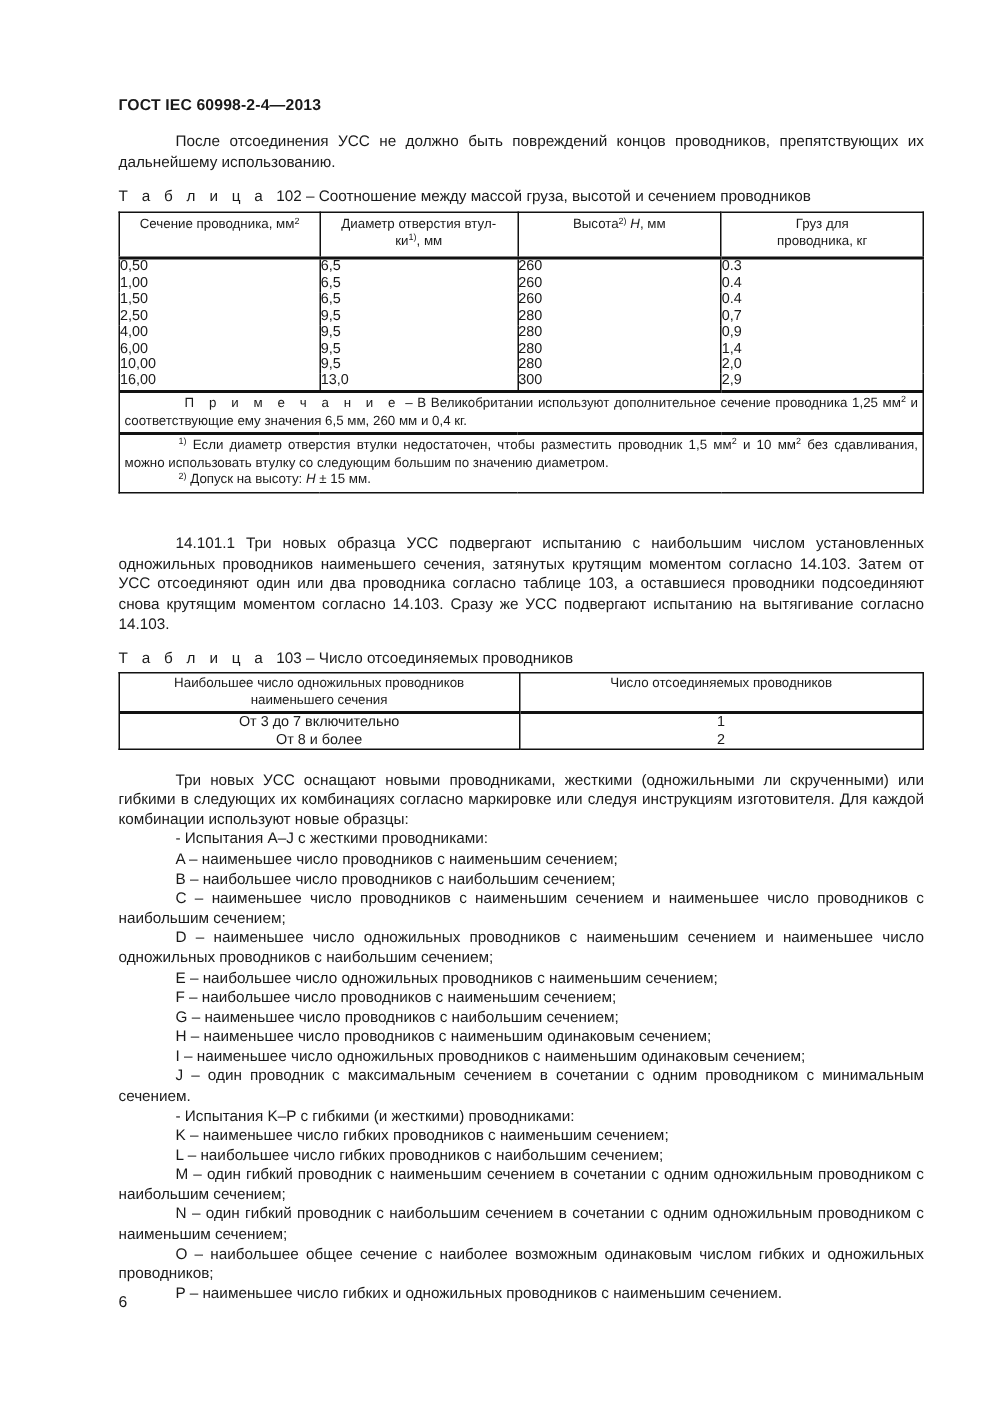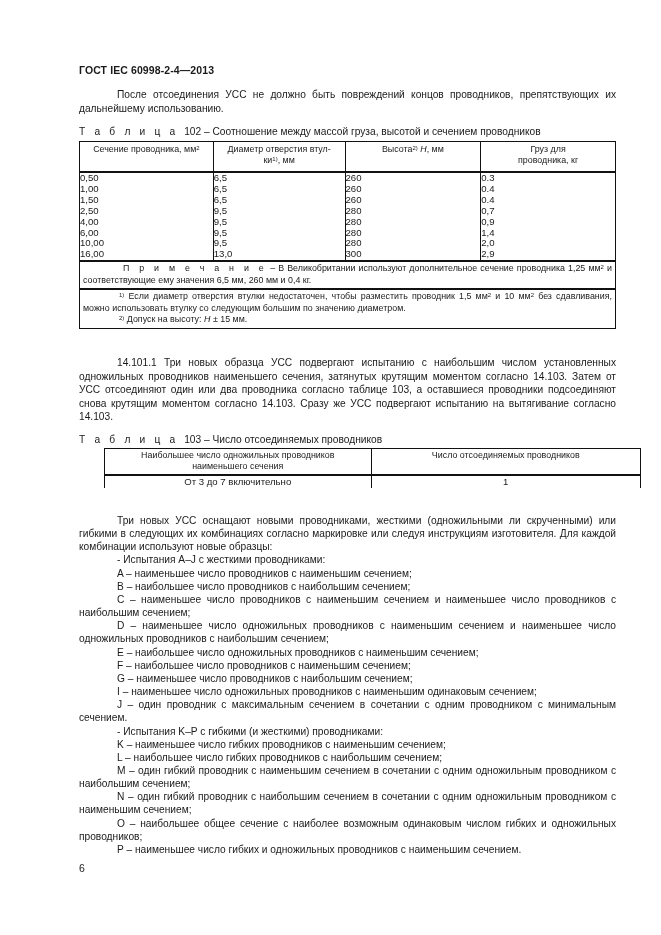--- a/index.html
+++ b/index.html
@@ -119,47 +119,52 @@
     </table>
 
   <div class="para" style="top:356px;"><span class="ind"></span><span>14.101.1 Три новых образца УСС подвергают испытанию с наибольшим числом установленных одножильных проводников наименьшего сечения, затянутых крутящим моментом согласно 14.103. Затем от УСС отсоединяют один или два проводника согласно таблице 103, а оставшиеся проводники подсоединяют снова крутящим моментом согласно 14.103. Сразу же УСС подвергают испытанию на вытягивание согласно 14.103.</span></div>
 
   <div class="cap" style="top:434px;">
     <span class="sp">Т а б л и ц а</span>&nbsp;
     <span>103</span>
     <span>– Число отсоединяемых проводников</span>
   </div>
 
-  <table class="t103" style="top:448px;margin-left:25px;">
+  <table class="t103" style="top:448px;">
     <colgroup>
         <col style="width:267px">
         <col style="width:270px">
       </colgroup>
     <tbody>
         <tr>
       <th><span>Наибольшее число одножильных проводников</span><br><span>наименьшего сечения</span></th>
       <th><span>Число отсоединяемых проводников</span></th>
     </tr>
     <tr class="thick-top">
       <td style="border-bottom:none;">От 3 до 7 включительно</td>
           <td style="border-bottom:none;">1</td>
+    </tr>
+    <tr>
+      <td style="border-top:none;">От 8 и более</td>
+          <td style="border-top:none;">2</td>
     </tr>
   </tbody>
     </table>
 
   <div class="list" style="top:514px;">
     <p><span class="ind"></span><span>Три новых УСС оснащают новыми проводниками, жесткими (одножильными ли скрученными) или гибкими в следующих их комбинациях согласно маркировке или следуя инструкциям изготовителя. Для каждой комбинации используют новые образцы:</span></p>
     <p><span class="ind"></span><span>- Испытания A–J с жесткими проводниками:</span></p>
     <p><span class="ind"></span><span>A – наименьшее число проводников с наименьшим сечением;</span></p>
     <p><span class="ind"></span><span>B – наибольшее число проводников с наибольшим сечением;</span></p>
     <p><span class="ind"></span><span>C – наименьшее число проводников с наименьшим сечением и наименьшее число проводников с наибольшим сечением;</span></p>
     <p><span class="ind"></span><span>D – наименьшее число одножильных проводников с наименьшим сечением и наименьшее число одножильных проводников с наибольшим сечением;</span></p>
     <p><span class="ind"></span><span>E – наибольшее число одножильных проводников с наименьшим сечением;</span></p>
     <p><span class="ind"></span><span>F – наибольшее число проводников с наименьшим сечением;</span></p>
     <p><span class="ind"></span><span>G – наименьшее число проводников с наибольшим сечением;</span></p>
+    <p><span class="ind"></span><span>H – наименьшее число проводников с наименьшим одинаковым сечением;</span></p>
     <p><span class="ind"></span><span>I – наименьшее число одножильных проводников с наименьшим одинаковым сечением;</span></p>
     <p><span class="ind"></span><span>J – один проводник с максимальным сечением в сочетании с одним проводником с минимальным сечением.</span></p>
     <p><span class="ind"></span><span>- Испытания K–P с гибкими (и жесткими) проводниками:</span></p>
     <p><span class="ind"></span><span>K – наименьшее число гибких проводников с наименьшим сечением;</span></p>
     <p><span class="ind"></span><span>L – наибольшее число гибких проводников с наибольшим сечением;</span></p>
     <p><span class="ind"></span><span>M – один гибкий проводник с наименьшим сечением в сочетании с одним одножильным проводником с наибольшим сечением;</span></p>
     <p><span class="ind"></span><span>N – один гибкий проводник с наибольшим сечением в сочетании с одним одножильным проводником с наименьшим сечением;</span></p>
     <p><span class="ind"></span><span>O – наибольшее общее сечение с наиболее возможным одинаковым числом гибких и одножильных проводников;</span></p>
     <p><span class="ind"></span><span>P – наименьшее число гибких и одножильных проводников с наименьшим сечением.</span></p>
   </div>

